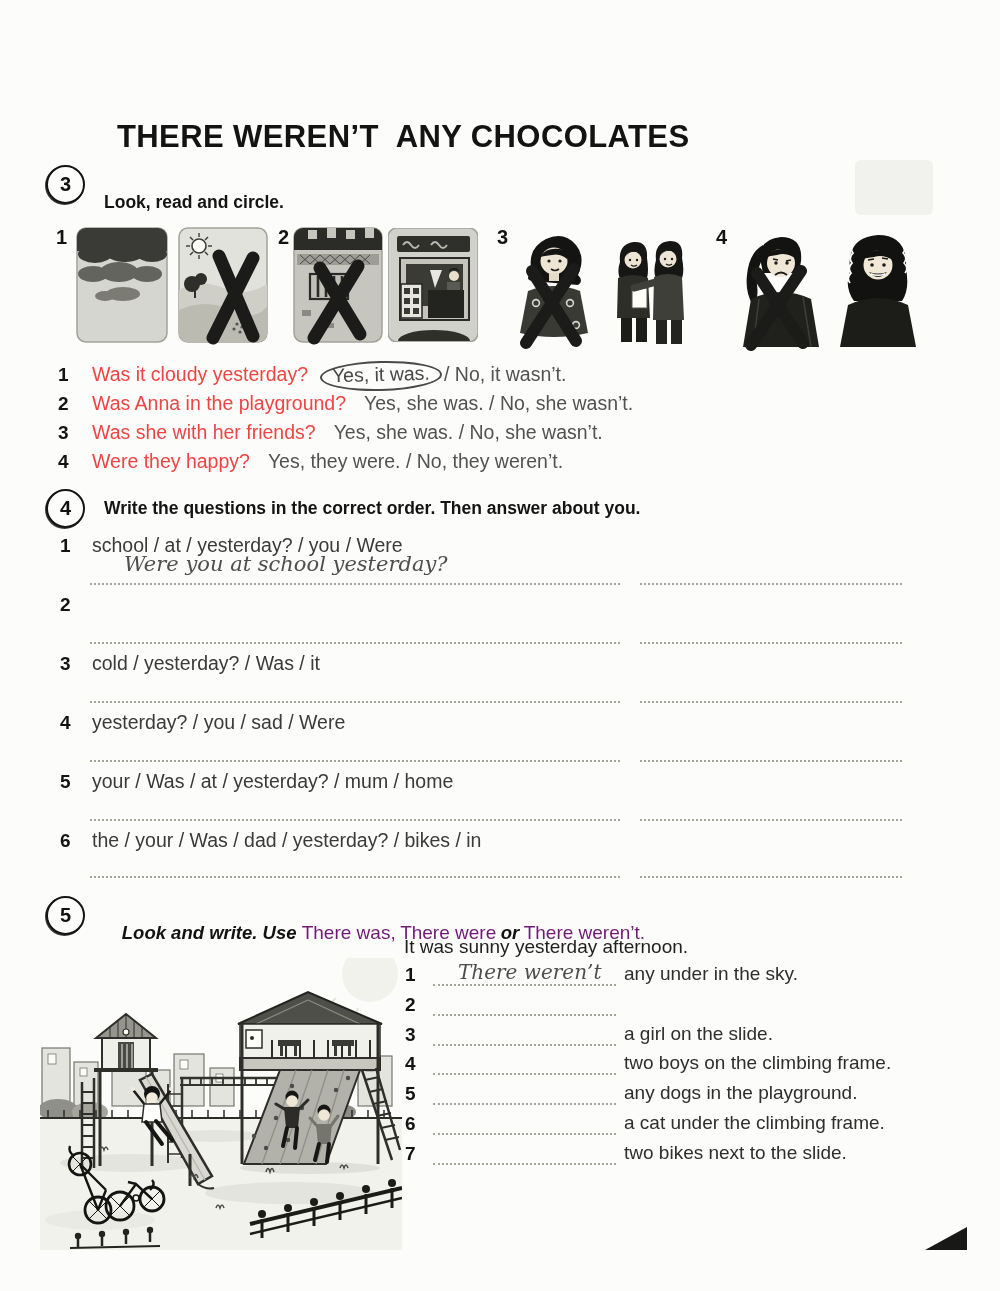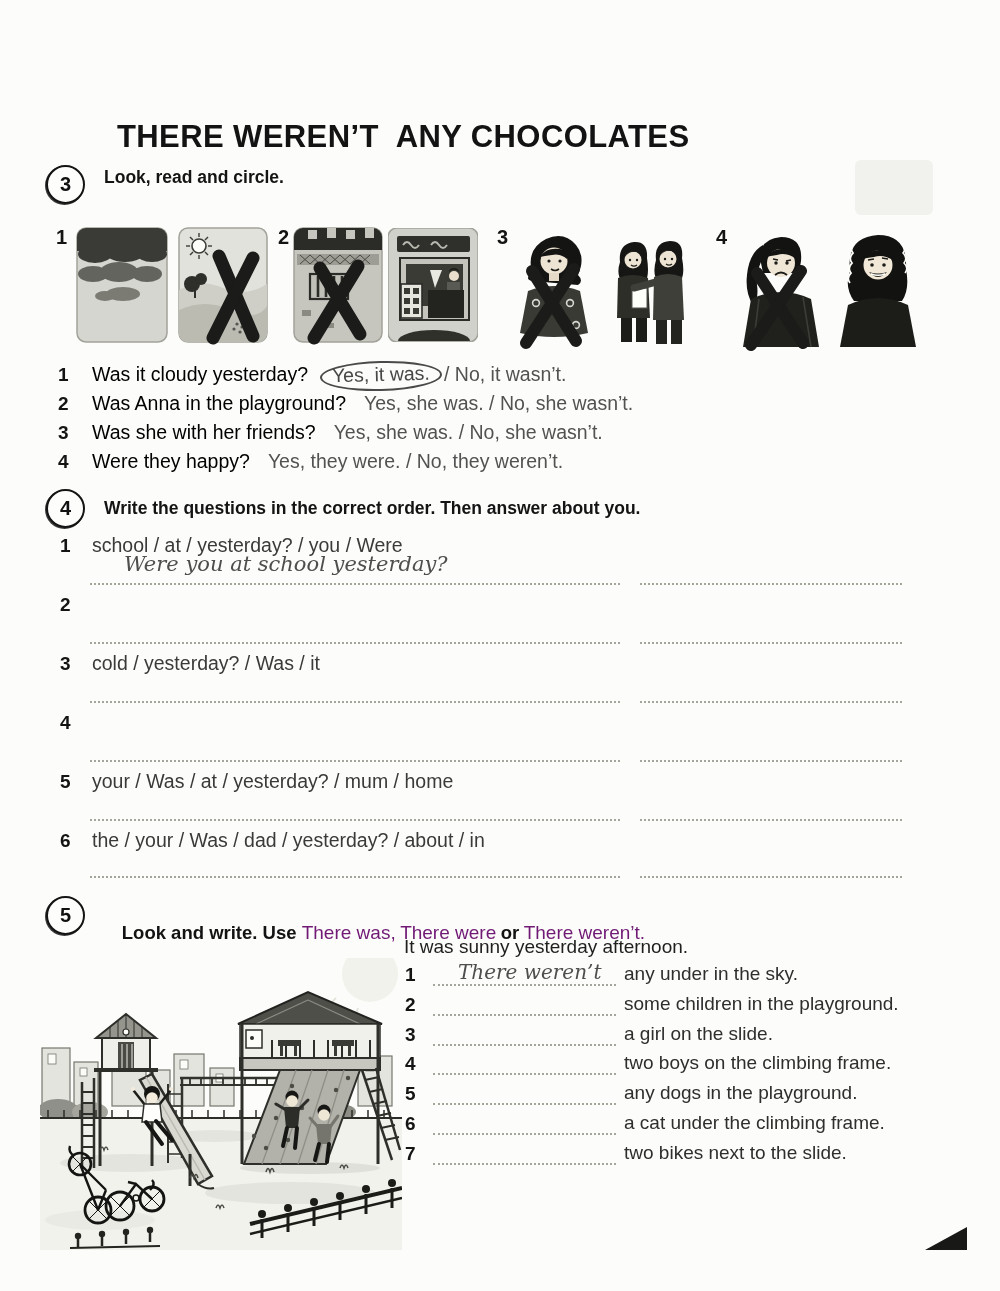--- a/index.html
+++ b/index.html
@@ -8,30 +8,30 @@
   .abs{position:absolute;}
   #title{left:117px;top:119px;font-size:31px;font-weight:600;letter-spacing:.4px;color:#131313;white-space:pre;}
   .num-circle{width:35px;height:35px;border:2.5px solid #141414;border-radius:50%;
               display:flex;align-items:center;justify-content:center;
               font-weight:bold;font-size:20px;color:#111;background:#fdfdfc;
               box-shadow:-1px 1px 0 0 #3a3a3a;}
   .instr{font-weight:bold;font-size:17.5px;color:#141414;white-space:pre;}
   .grp-num{font-weight:bold;font-size:20px;color:#141414;}
   .qrow{left:58px;display:flex;align-items:baseline;white-space:pre;}
   .qnum{font-weight:bold;font-size:19px;color:#141414;width:34px;}
-  .qtext{font-size:19.5px;color:#000000;text-align:right;}
+  .qtext{font-size:19.5px;color:#ef4444;text-align:right;}
   .opts{font-size:19.5px;color:#525252;margin-left:18px;}
   .circled{font-size:19.5px;color:#474747;margin-left:12px;border:2px solid #4a4a4a;
            border-radius:50%;padding:0 10px 3px 10px;transform:rotate(-1.5deg);display:inline-block;}
   .rest{font-size:19.5px;color:#525252;margin-left:2px;}
   .inum{font-weight:bold;font-size:19px;color:#141414;}
   .prompt{font-size:19.5px;color:#3a3a3a;white-space:pre;}
   .dotline{height:0;border-bottom:2px dotted #a5a59c;}
   .hand{font-family:"DejaVu Serif",serif;font-style:italic;color:#4e4e4e;white-space:pre;}
-  .lead-bold{font-weight:bold;font-size:18.5px;color:#131313;}
+  .lead-bold{font-weight:bold;font-size:18.5px;color:#131313;font-style:italic;}
   .lead-light{font-weight:400;font-size:19px;color:#701a75;}
   .e5row-num{font-weight:bold;font-size:19px;color:#141414;}
   .e5text{font-size:19px;color:#2e2e2e;white-space:pre;}
   #intro5{font-size:19px;color:#1f1f1f;}
   #ghost-smudge{left:388px;top:166px;width:330px;height:50px;
     background:radial-gradient(ellipse at 28% 55%,#ececе8 0%,rgba(236,236,232,0) 62%),
                radial-gradient(ellipse at 65% 45%,#eaeae6 0%,rgba(234,234,230,0) 60%),
                radial-gradient(ellipse at 88% 60%,#ededea 0%,rgba(237,237,234,0) 55%);
     filter:blur(2px);}
   #faint-box{left:855px;top:160px;width:78px;height:55px;background:#f1f1ee;border-radius:6px;}
@@ -46,21 +46,21 @@
 
   <div class="abs" id="ghost-smudge"></div>
   <div class="abs" id="faint-box"></div>
   <div class="abs" id="corner-tri"></div>
 
   <div class="abs" id="title">THERE WEREN’T  ANY CHOCOLATES</div>
 
   <div class="abs num-circle" style="left:46px;top:165px">
     <span>3</span>
   </div>
-  <div class="abs instr" style="left:104px;top:167px">Look, read and circle.</div>
+  <div class="abs instr" style="left:104px;top:192px">Look, read and circle.</div>
 
   <div class="abs grp-num" style="left:56px;top:226px">1</div>
   <div class="abs grp-num" style="left:278px;top:226px">2</div>
   <div class="abs grp-num" style="left:497px;top:226px">3</div>
   <div class="abs grp-num" style="left:716px;top:226px">4</div>
 
   <div class="abs" style="left:77px;top:228px">
     <svg width="90" height="114" viewBox="0 0 90 114" style="overflow:visible">
       <rect x="0" y="0" width="90" height="114" rx="9" fill="#d6d6d0" stroke="#a2a29a" stroke-width="1.5"></rect>
       <path d="M0,9 a9,9 0 0 1 9,-9 h72 a9,9 0 0 1 9,9 v14 h-90 z" fill="#3a3a36"></path>
@@ -297,50 +297,50 @@
   <div class="abs inum" style="left:60px;top:594px">2</div>
   <div class="abs dotline" style="left:90px;top:642px;width:530px"></div>
   <div class="abs dotline" style="left:640px;top:642px;width:262px"></div>
 
   <div class="abs inum" style="left:60px;top:653px">3</div>
   <div class="abs prompt" style="left:92px;top:652px">cold / yesterday? / Was / it</div>
   <div class="abs dotline" style="left:90px;top:701px;width:530px"></div>
   <div class="abs dotline" style="left:640px;top:701px;width:262px"></div>
 
   <div class="abs inum" style="left:60px;top:712px">4</div>
+  <div class="abs prompt" style="left:92px;top:711px">yesterday? / you / sad / Were</div>
   <div class="abs dotline" style="left:90px;top:760px;width:530px"></div>
   <div class="abs dotline" style="left:640px;top:760px;width:262px"></div>
 
   <div class="abs inum" style="left:60px;top:771px">5</div>
   <div class="abs prompt" style="left:92px;top:770px">your / Was / at / yesterday? / mum / home</div>
   <div class="abs dotline" style="left:90px;top:819px;width:530px"></div>
   <div class="abs dotline" style="left:640px;top:819px;width:262px"></div>
 
   <div class="abs inum" style="left:60px;top:830px">6</div>
-  <div class="abs prompt" style="left:92px;top:829px">the / your / Was / dad / yesterday? / about / in</div>
+  <div class="abs prompt" style="left:92px;top:829px">the / your / Was / dad / yesterday? / bikes / in</div>
   <div class="abs dotline" style="left:90px;top:876px;width:530px"></div>
   <div class="abs dotline" style="left:640px;top:876px;width:262px"></div>
 
   <div class="abs num-circle" style="left:46px;top:896px">
     <span>5</span>
   </div>
   <div class="abs" style="left:104px;top:904px;white-space:pre">
     <span class="lead-bold">Look and write. Use</span><span class="lead-bold"> </span><span class="lead-light">There was,</span><span> </span><span class="lead-light">There were</span><span> </span><span class="lead-bold">or</span><span> </span><span class="lead-light">There weren’t.</span>
   </div>
 
   <div class="abs" id="intro5" style="left:404px;top:936px">It was sunny yesterday afternoon.</div>
 
   <div class="abs e5row-num" style="left:405px;top:964px">1</div>
   <div class="abs hand" style="left:458px;top:960px;font-size:20px">There weren’t</div>
   <div class="abs dotline" style="left:433px;top:984px;width:183px"></div>
   <div class="abs e5text" style="left:624px;top:963px">any under in the sky.</div>
 
   <div class="abs e5row-num" style="left:405px;top:994px">2</div>
   <div class="abs dotline" style="left:433px;top:1014px;width:183px"></div>
-  <div class="abs e5text" style="left:624px;top:993px">some children in the playground.</div>
 
   <div class="abs e5row-num" style="left:405px;top:1024px">3</div>
   <div class="abs dotline" style="left:433px;top:1044px;width:183px"></div>
   <div class="abs e5text" style="left:624px;top:1023px">a girl on the slide.</div>
 
   <div class="abs e5row-num" style="left:405px;top:1053px">4</div>
   <div class="abs dotline" style="left:433px;top:1073px;width:183px"></div>
   <div class="abs e5text" style="left:624px;top:1052px">two boys on the climbing frame.</div>
 
   <div class="abs e5row-num" style="left:405px;top:1083px">5</div>

